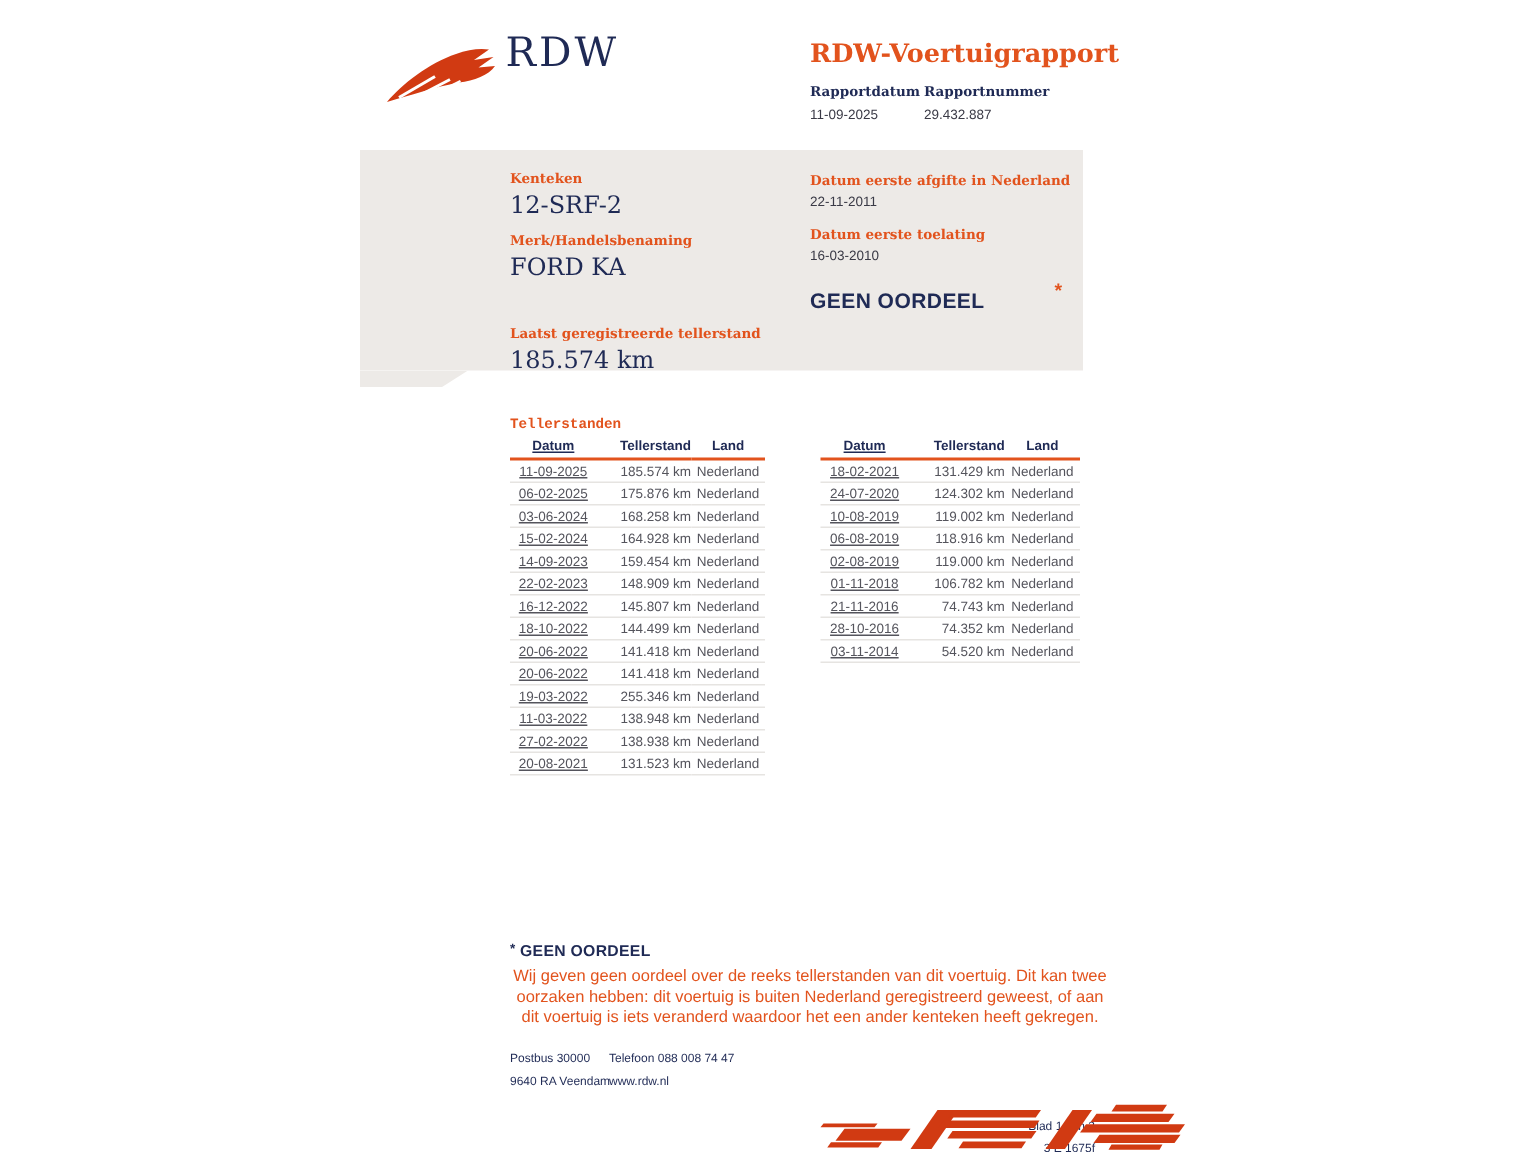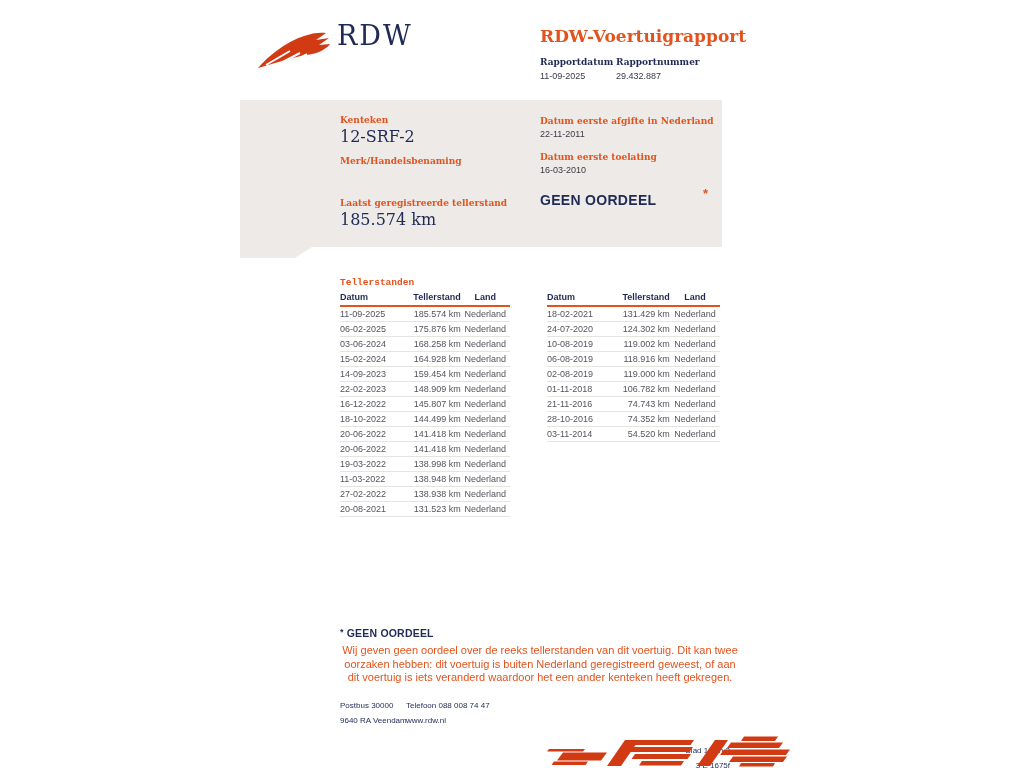--- a/index.html
+++ b/index.html
@@ -41,21 +41,21 @@
   
   .tables-title { position:absolute; left:340px; top:277px; font-family:Liberation Mono, monospace;
                   font-weight:bold; font-size:9.5px; color:#E2531D; }
   .mileage-table { position:absolute; top:290px; border-collapse:collapse; font-size:9px; }
   .table-left  { left:340px; width:170px; }
   .table-right { left:547px; width:173px; }
   .mileage-table th { font-weight:bold; color:#1F2A55; padding:2px 0 3px;
                       border-bottom:2px solid #E2531D; font-size:9px; }
   .mileage-table td { color:#54545C; padding:2px 0; line-height:10px;
                       border-bottom:1px solid #E6E4E1; }
-  .mileage-table .c0 { text-align:left;  width:34%; }
+  .mileage-table .c0 { text-align:center;  width:34%;text-decoration:underline; }
   .mileage-table .c1 { text-align:right; width:37%; }
   .mileage-table .c2 { text-align:center; width:29%; }
 
   
   .footnote { position:absolute; left:340px; top:603px; width:400px; }
   .footnote-title { font-weight:bold; font-size:10.5px; color:#1F2A55; letter-spacing:0.2px;margin-top:24px; }
   .footnote-mark { margin-right:3px; font-size:9px; vertical-align:2px; }
   .footnote-body { margin-top:5px; font-size:11px; line-height:13.5px; color:#E2531D;text-align:center; }
 
   
@@ -90,20 +90,21 @@
     <div class="meta-label">Rapportnummer</div>
     <div class="meta-value">29.432.887</div>
   </div>
 </div>
 
 <div class="summary-box">
   <div class="box-left">
     <div class="f-label mt15">Kenteken</div>
     <div class="f-value-lg">12-SRF-2</div>
     <div class="f-label mt10">Merk/Handelsbenaming</div>
+    <div class="f-value-lg">FORD KA</div>
     <div class="f-label mt31">Laatst geregistreerde tellerstand</div>
     <div class="f-value-lg">185.574 km</div>
   </div>
   <div class="box-right">
     <div class="f-label mt16">Datum eerste afgifte in Nederland</div>
     <div class="f-value-sm">22-11-2011</div>
     <div class="f-label mt12">Datum eerste toelating</div>
     <div class="f-value-sm">16-03-2010</div>
     <div class="verdict">GEEN OORDEEL</div>
   </div>
@@ -165,21 +166,21 @@
         <td class="c1">141.418 km</td>
         <td class="c2">Nederland</td>
       </tr>
       <tr>
         <td class="c0">20-06-2022</td>
         <td class="c1">141.418 km</td>
         <td class="c2">Nederland</td>
       </tr>
       <tr>
         <td class="c0">19-03-2022</td>
-        <td class="c1">138.998 km</td>
+        <td class="c1">255.346 km</td>
         <td class="c2">Nederland</td>
       </tr>
       <tr>
         <td class="c0">11-03-2022</td>
         <td class="c1">138.948 km</td>
         <td class="c2">Nederland</td>
       </tr>
       <tr>
         <td class="c0">27-02-2022</td>
         <td class="c1">138.938 km</td>

